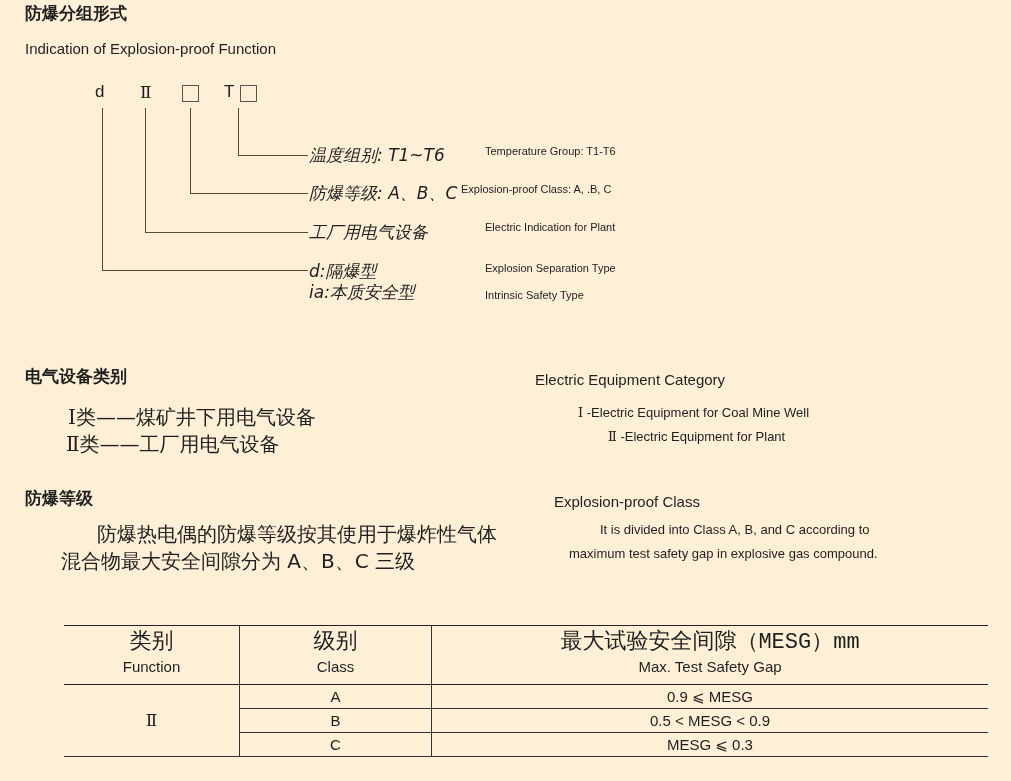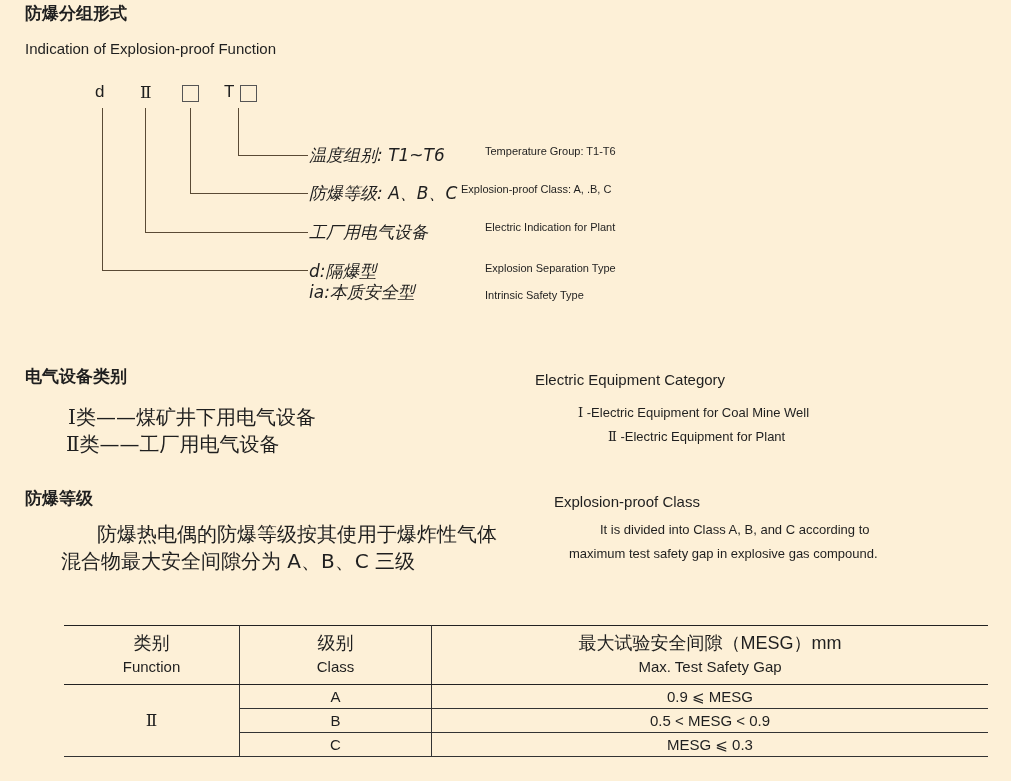--- a/index.html
+++ b/index.html
@@ -22,21 +22,21 @@
   .roman { font-family:"Liberation Serif","DejaVu Serif",serif; }
   table.mesg {
     position:absolute; left:64px; top:625px; width:924px; border-collapse:collapse;
     font-size:15px; text-align:center;
   }
   table.mesg td, table.mesg th { padding:0; font-weight:normal; }
   table.mesg .hdr td { height:58px; border-top:1.5px solid #222; border-bottom:1.5px solid #222; line-height:24px; }
   table.mesg .row td { height:23px; border-bottom:1.5px solid #333; }
   table.mesg .c1 { width:175px; border-right:1.5px solid #333; }
   table.mesg .c2 { width:191px; border-right:1.5px solid #333; }
-  .cn-cell { font-family:Liberation Sans, sans-serif; font-size:18px; }
+  .cn-cell { font-family:Liberation Mono, monospace; font-size:22px; }
 </style>
 </head>
 <body>
 
 <div class="abs h-cn" style="left:25px;top:2px;">防爆分组形式</div>
 <div class="abs h-en" style="left:25px;top:40px;">Indication of Explosion-proof Function</div>
 
 <div>
   <span class="abs code" style="left:95px;top:82px;">d</span>
   <span class="abs code-roman" style="left:140px;top:82px;">Ⅱ</span>

